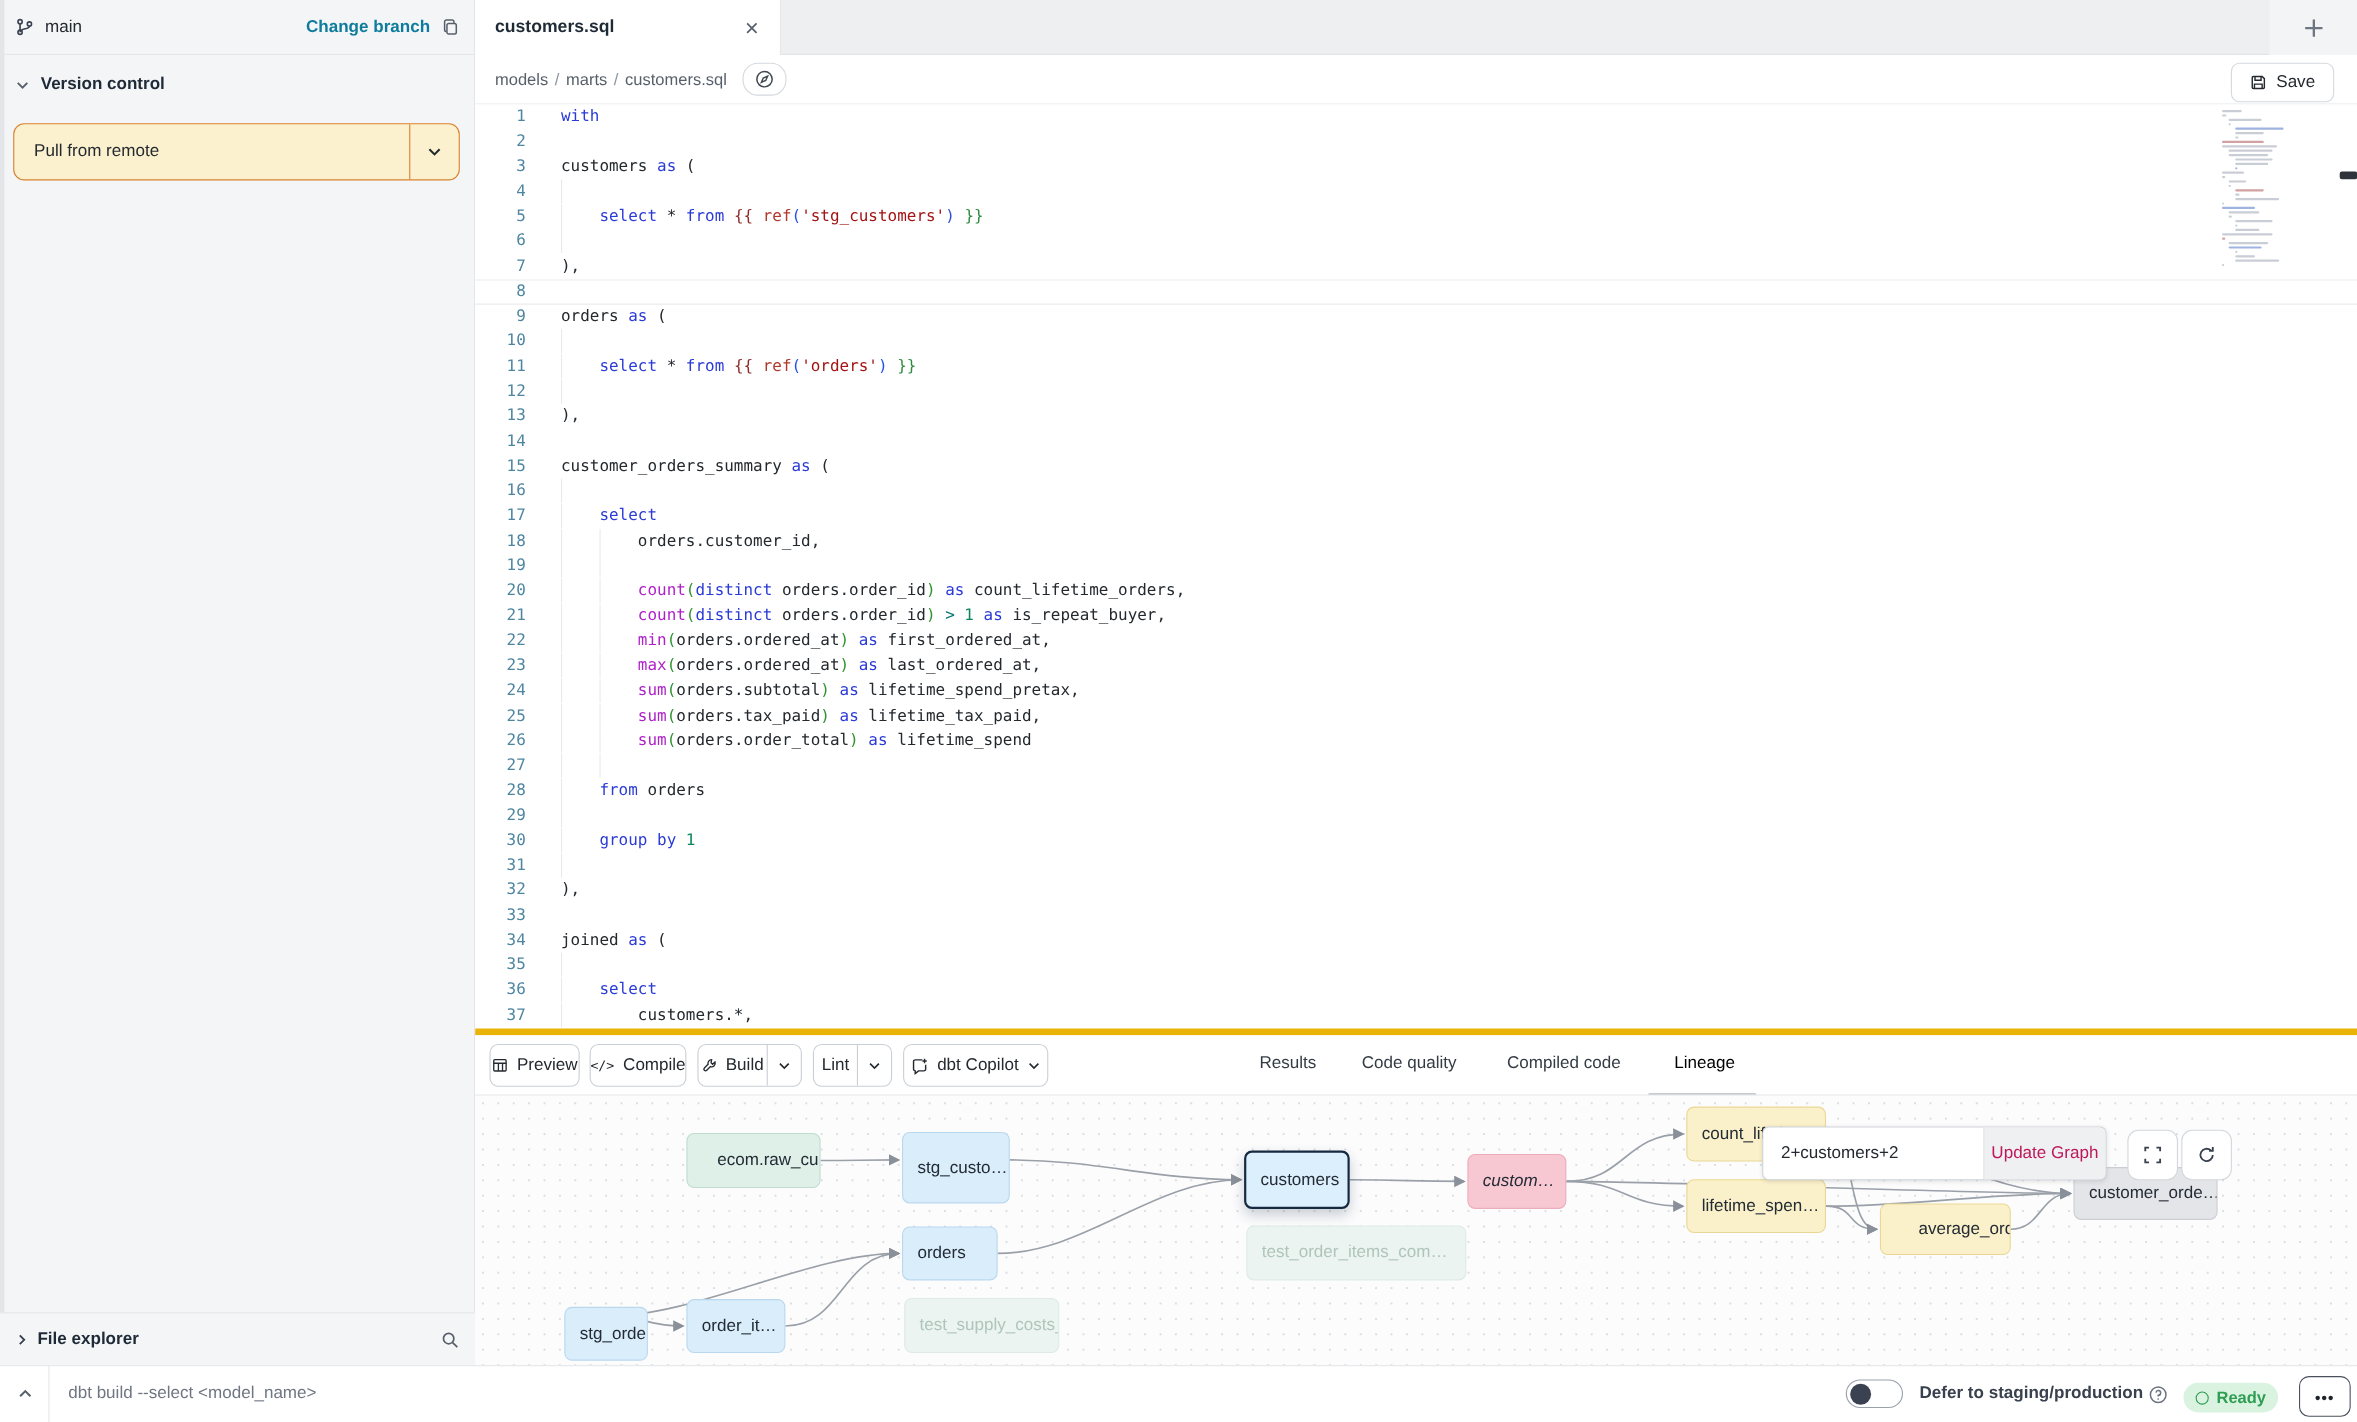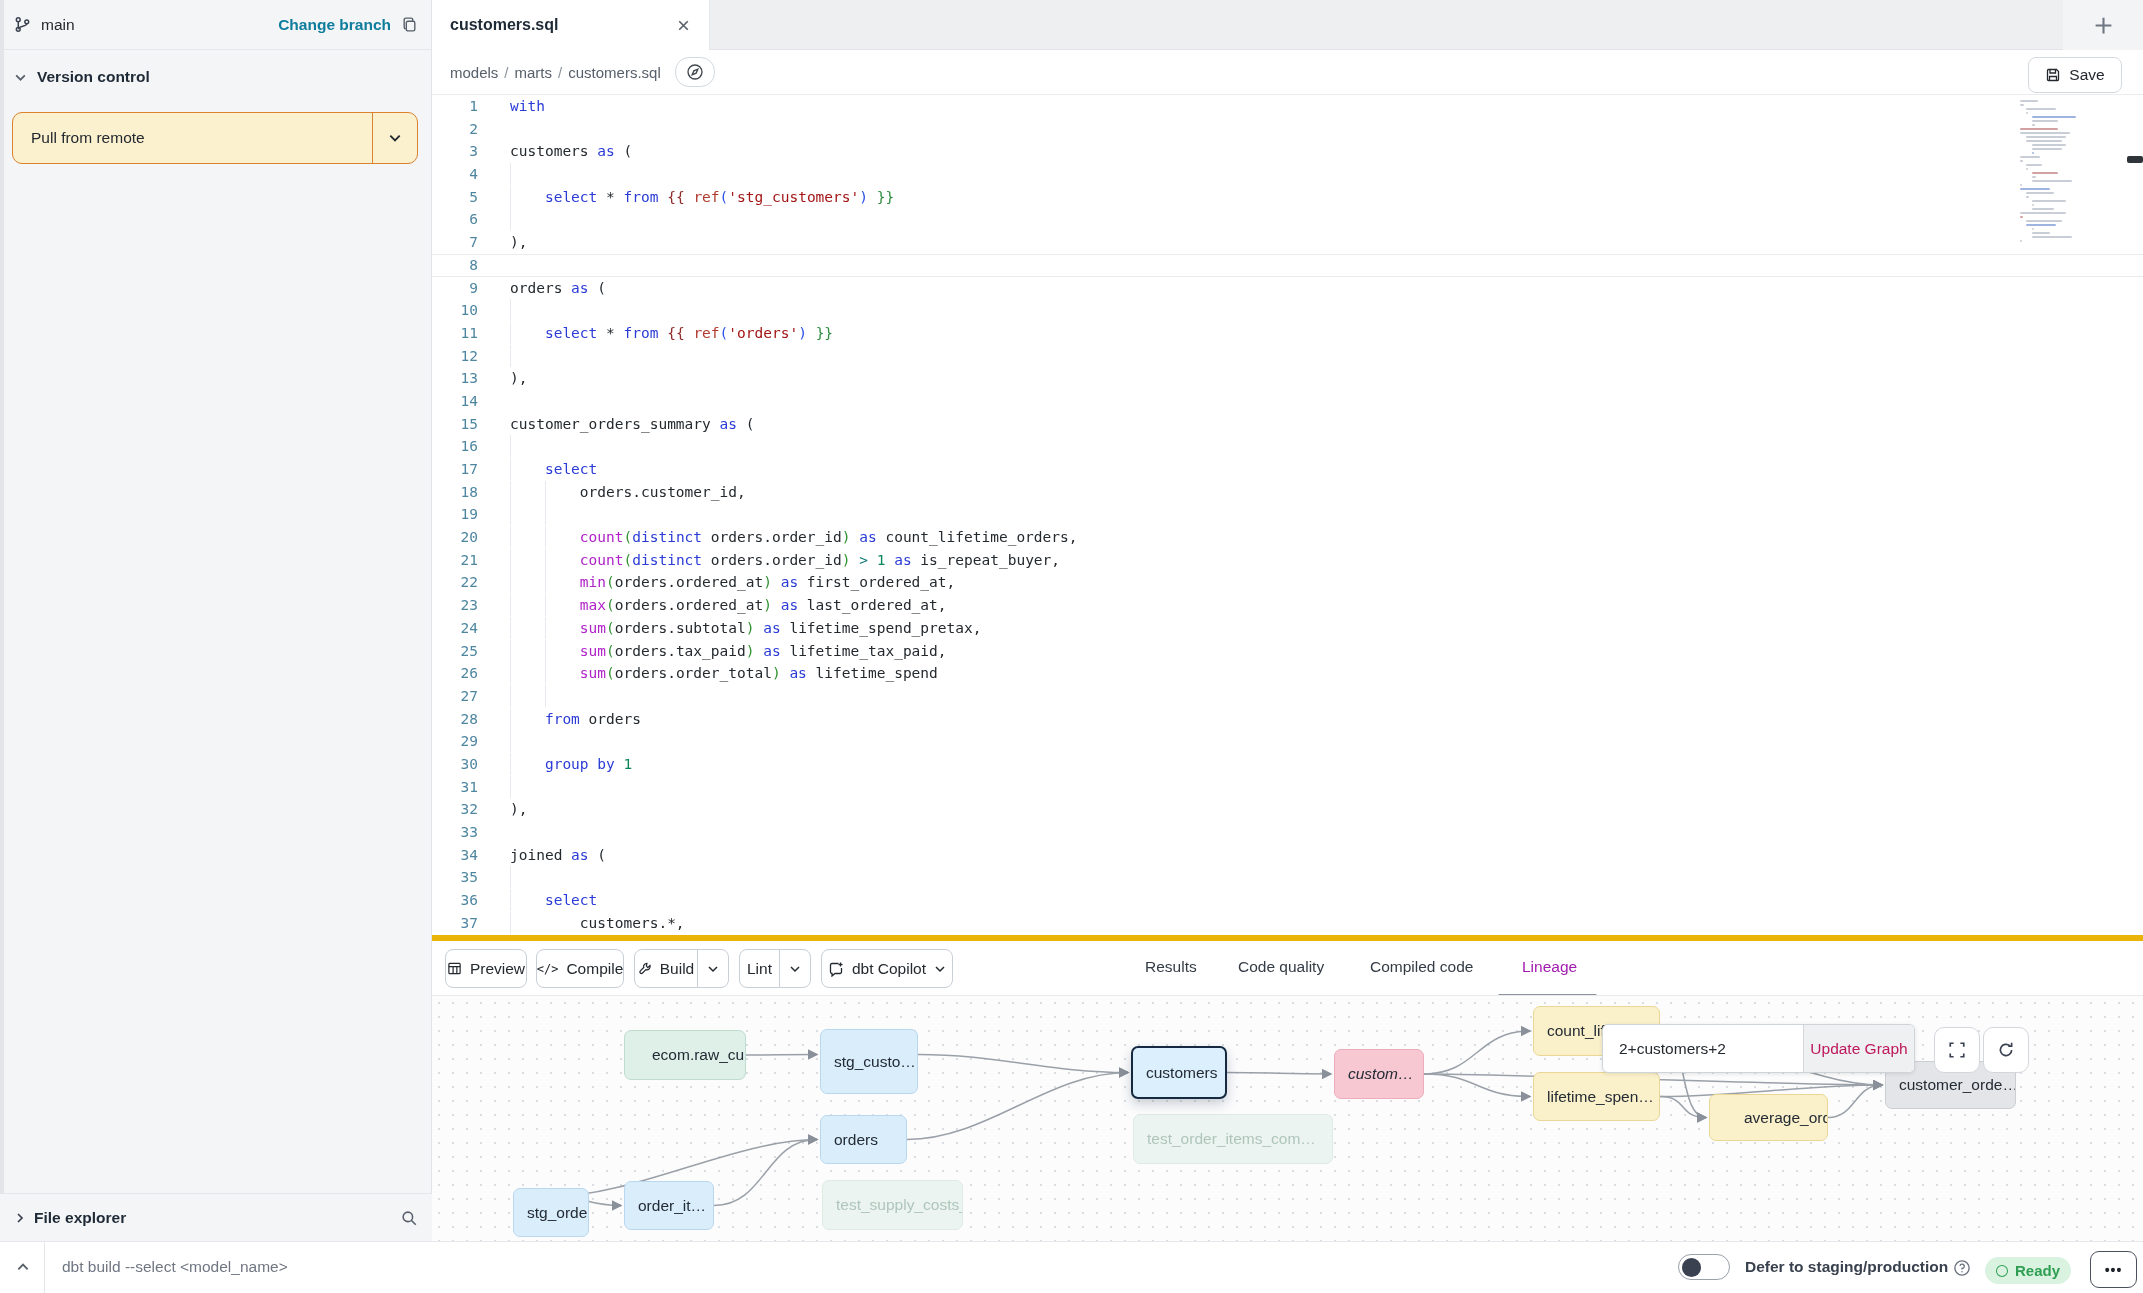--- a/index.html
+++ b/index.html
@@ -409,21 +409,21 @@
     <span>dbt Copilot</span>
     <span>
         <svg width="12" height="12" viewBox="0 0 12 12" fill="none" stroke="#24292F" stroke-width="1.5">
           <path d="M2 4l4 4 4-4"></path>
         </svg>
       </span>
   </div>
   <span class="ptab" style="left:713px;">Results</span>
   <span class="ptab" style="left:806px;">Code quality</span>
   <span class="ptab" style="left:938px;">Compiled code</span>
-  <span class="ptab" style="left:1090px;color:#a21caf;">Lineage</span>
+  <span class="ptab" style="left:1090px;color:#000000;">Lineage</span>
   <div class="abs" id="tab-underline"></div>
 </div>
 
 <div class="abs" id="lineage">
   <svg id="lineage-svg" width="1711" height="246">
     <defs>
       <marker id="arr" markerWidth="8" markerHeight="8" refX="6" refY="3.5" orient="auto">
         <path d="M0,0 L7,3.5 L0,7 Z" fill="#8A9099"></path>
       </marker>
     </defs>

